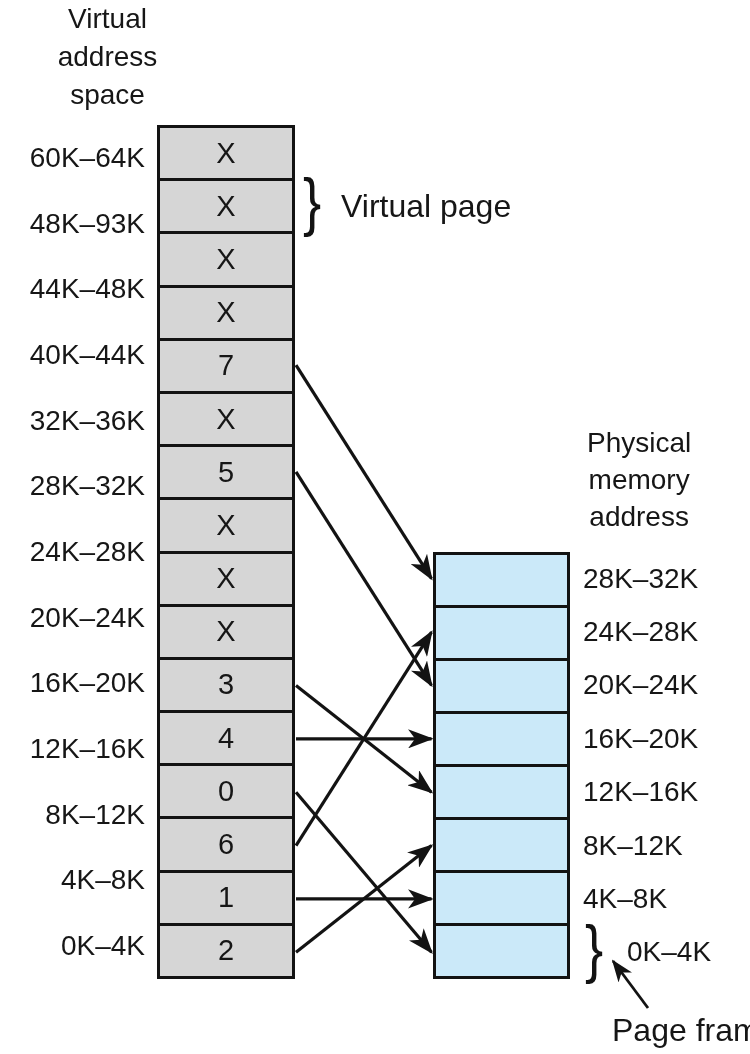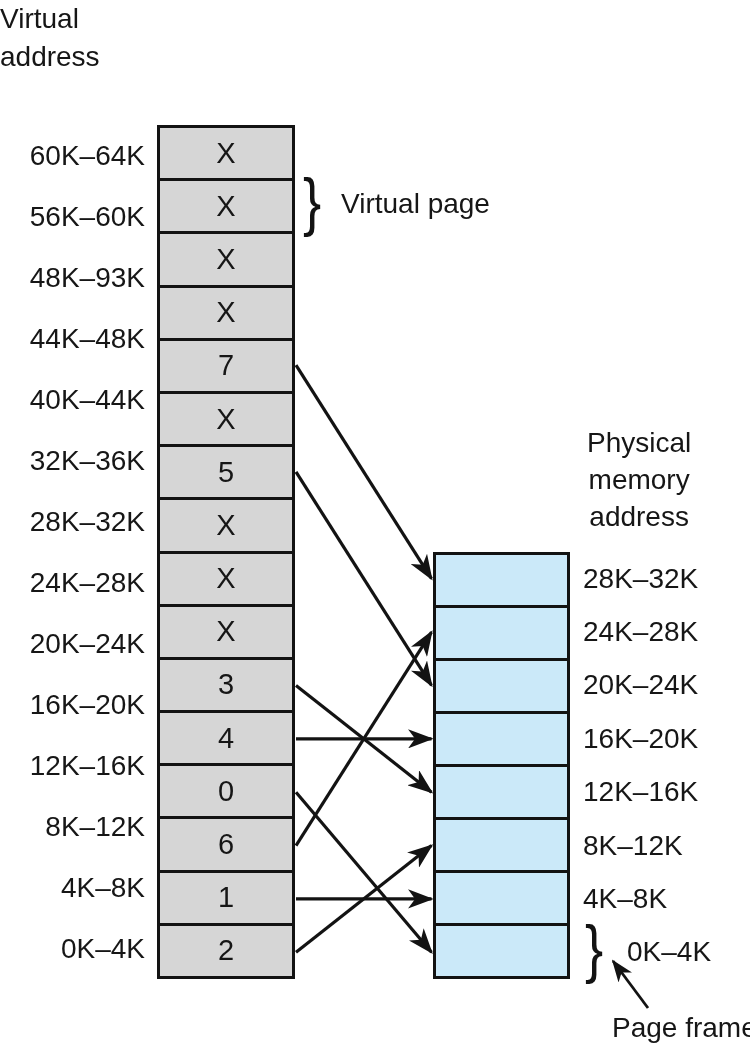--- a/index.html
+++ b/index.html
@@ -13,21 +13,21 @@
     overflow: hidden;
   }
   .abs { position: absolute; }
 
   
   .col-title {
     font-size: 28px;
     line-height: 38px;
     white-space: nowrap;
   }
-  #virtual-title { left: 0; top: 5; width: 143px; text-align: left; }
+  #virtual-title { left: 0; top: 5; width: 143px; text-align: center; padding-left: 36px; }
   #physical-title { left: 587px; top: 424px; text-align: center; line-height: 37px; }
 
   
   .label-col { display: flex; flex-direction: column; }
   .label-col .lab {
     flex: 1;
     display: flex;
     align-items: center;
     font-size: 28px;
     white-space: nowrap;
@@ -63,43 +63,43 @@
   .brace {
     font-size: 64px;
     line-height: 64px;
     font-weight: 400;
     transform: scaleX(0.85);
     transform-origin: left center;
     color: #131313;
   }
   #virtual-page-brace { left: 303px; top: 170px; }
   #page-frame-brace  { left: 585px; top: 917px; }
-  .annot { font-size: 28px; white-space: nowrap; }
+  .annot { font-size: 32px; white-space: nowrap; }
   #virtual-page-label { left: 341px; top: 188px; }
   #page-frame-label   { left: 576px; top: 1012px; margin-left: 36px; }
 </style>
 </head>
 <body>
 
 <div id="canvas">
 
   <div class="abs col-title" id="virtual-title">
     <div>Virtual</div>
     <div>address</div>
+    <div>space</div>
   </div>
 
   <div class="abs col-title" id="physical-title">
     <div>Physical</div>
     <div>memory</div>
     <div>address</div>
   </div>
 
   <div class="abs label-col" id="virtual-labels">
       <div class="lab">60K–64K</div>
-      <div class="lab">56K–60K</div>
       <div class="lab">48K–93K</div>
       <div class="lab">44K–48K</div>
       <div class="lab">40K–44K</div>
       <div class="lab">32K–36K</div>
       <div class="lab">28K–32K</div>
       <div class="lab">24K–28K</div>
       <div class="lab">20K–24K</div>
       <div class="lab">16K–20K</div>
       <div class="lab">12K–16K</div>
       <div class="lab">8K–12K</div>

